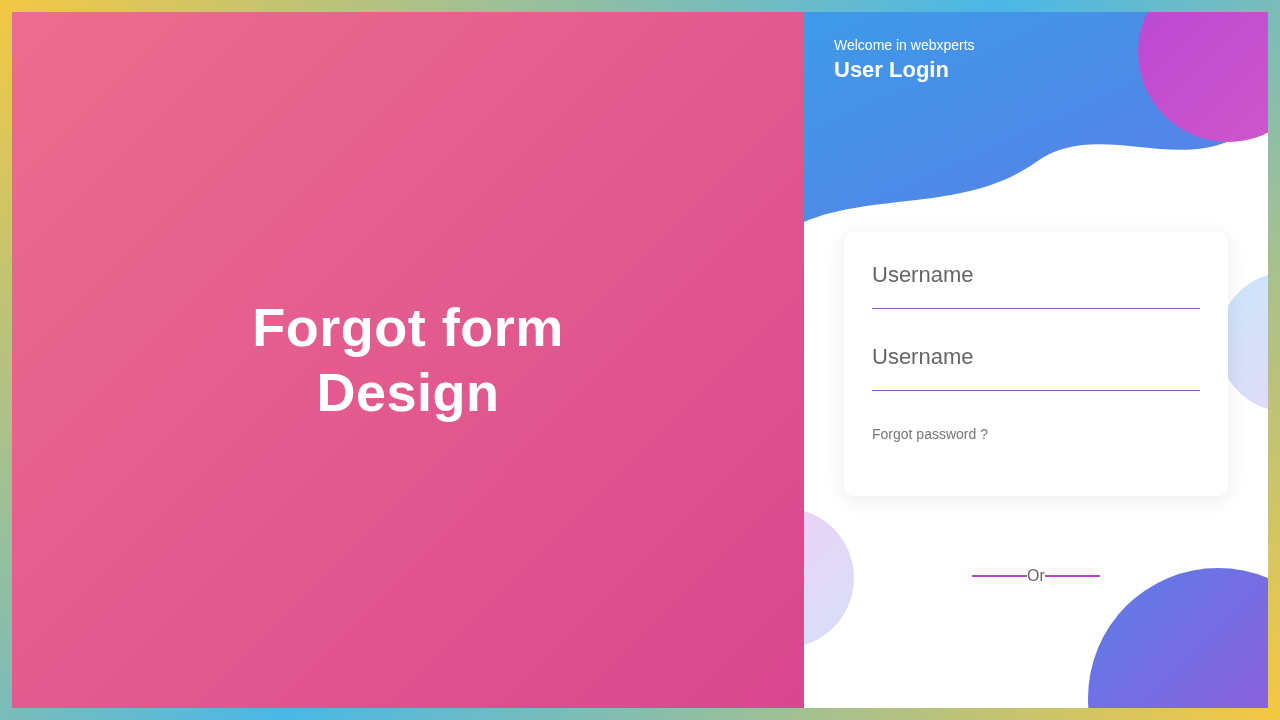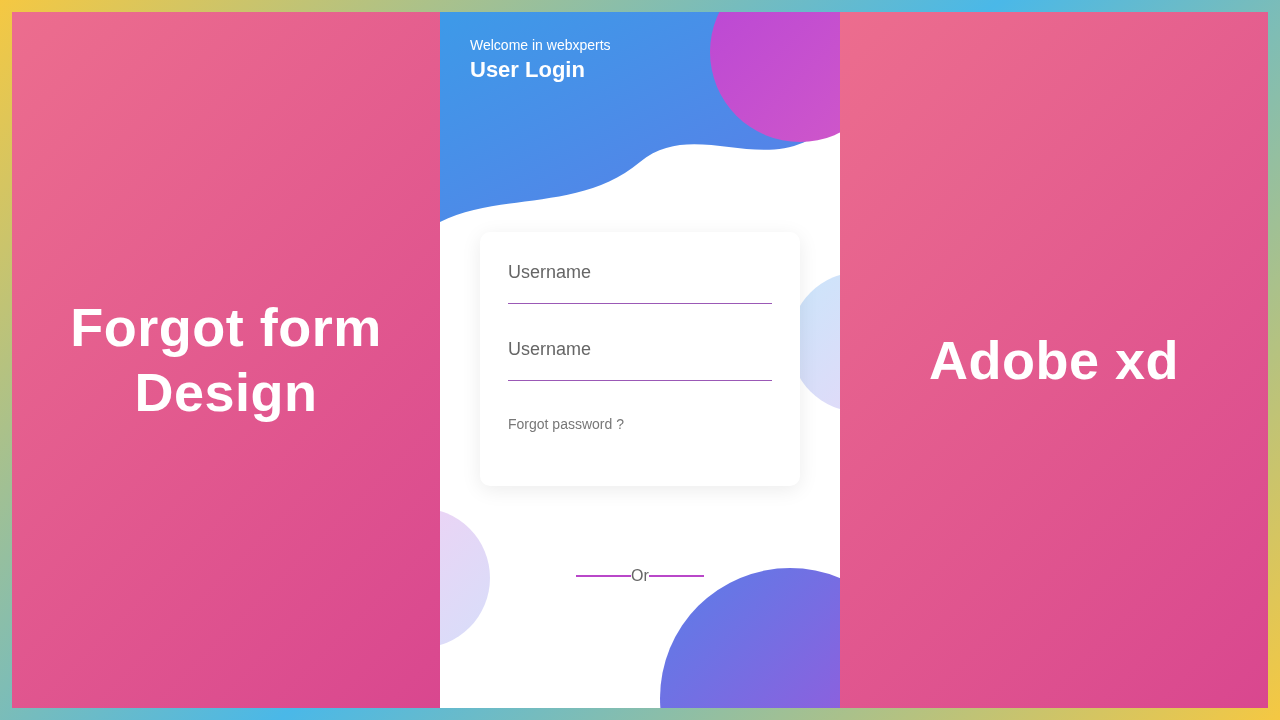--- a/index.html
+++ b/index.html
@@ -27,21 +27,21 @@
     }
     .side-panel-text {
       color: #ffffff;
       font-size: 54px;
       font-weight: 700;
       line-height: 1.2;
       letter-spacing: 0.5px;
       white-space: pre-line;
     }
     .phone-mockup {
-      width: 400px;
+      width: 464px;
       height: 100%;
       background: #ffffff;
       position: relative;
       overflow: hidden;
     }
     .header-wave {
       position: absolute;
       top: 0;
       left: 0;
       width: 100%;
@@ -117,21 +117,21 @@
       border-radius: 10px;
       box-shadow: 0 4px 20px rgba(0,0,0,0.08);
       padding: 30px 28px 32px 28px;
       z-index: 3;
     }
     .input-group {
       margin-bottom: 28px;
     }
     .input-label {
       color: #666;
-      font-size: 18px;
+      font-size: 22px;
       font-weight: 400;
       display: block;
       margin-bottom: 10px;
     }
     .input-line {
       width: 100%;
       height: 1px;
       border: none;
       border-bottom: 1px solid #9b59b6;
       background: transparent;
@@ -235,17 +235,14 @@
 
     <div class="or-section">
       <div class="or-line"></div>
       <span class="or-text">Or</span>
       <div class="or-line"></div>
     </div>
 
 
   </div>
 
-  <div class="side-panel">
-    <div class="side-panel-text">Adobe xd</div>
-  </div>
 
 </div>
 
 </body></html>

